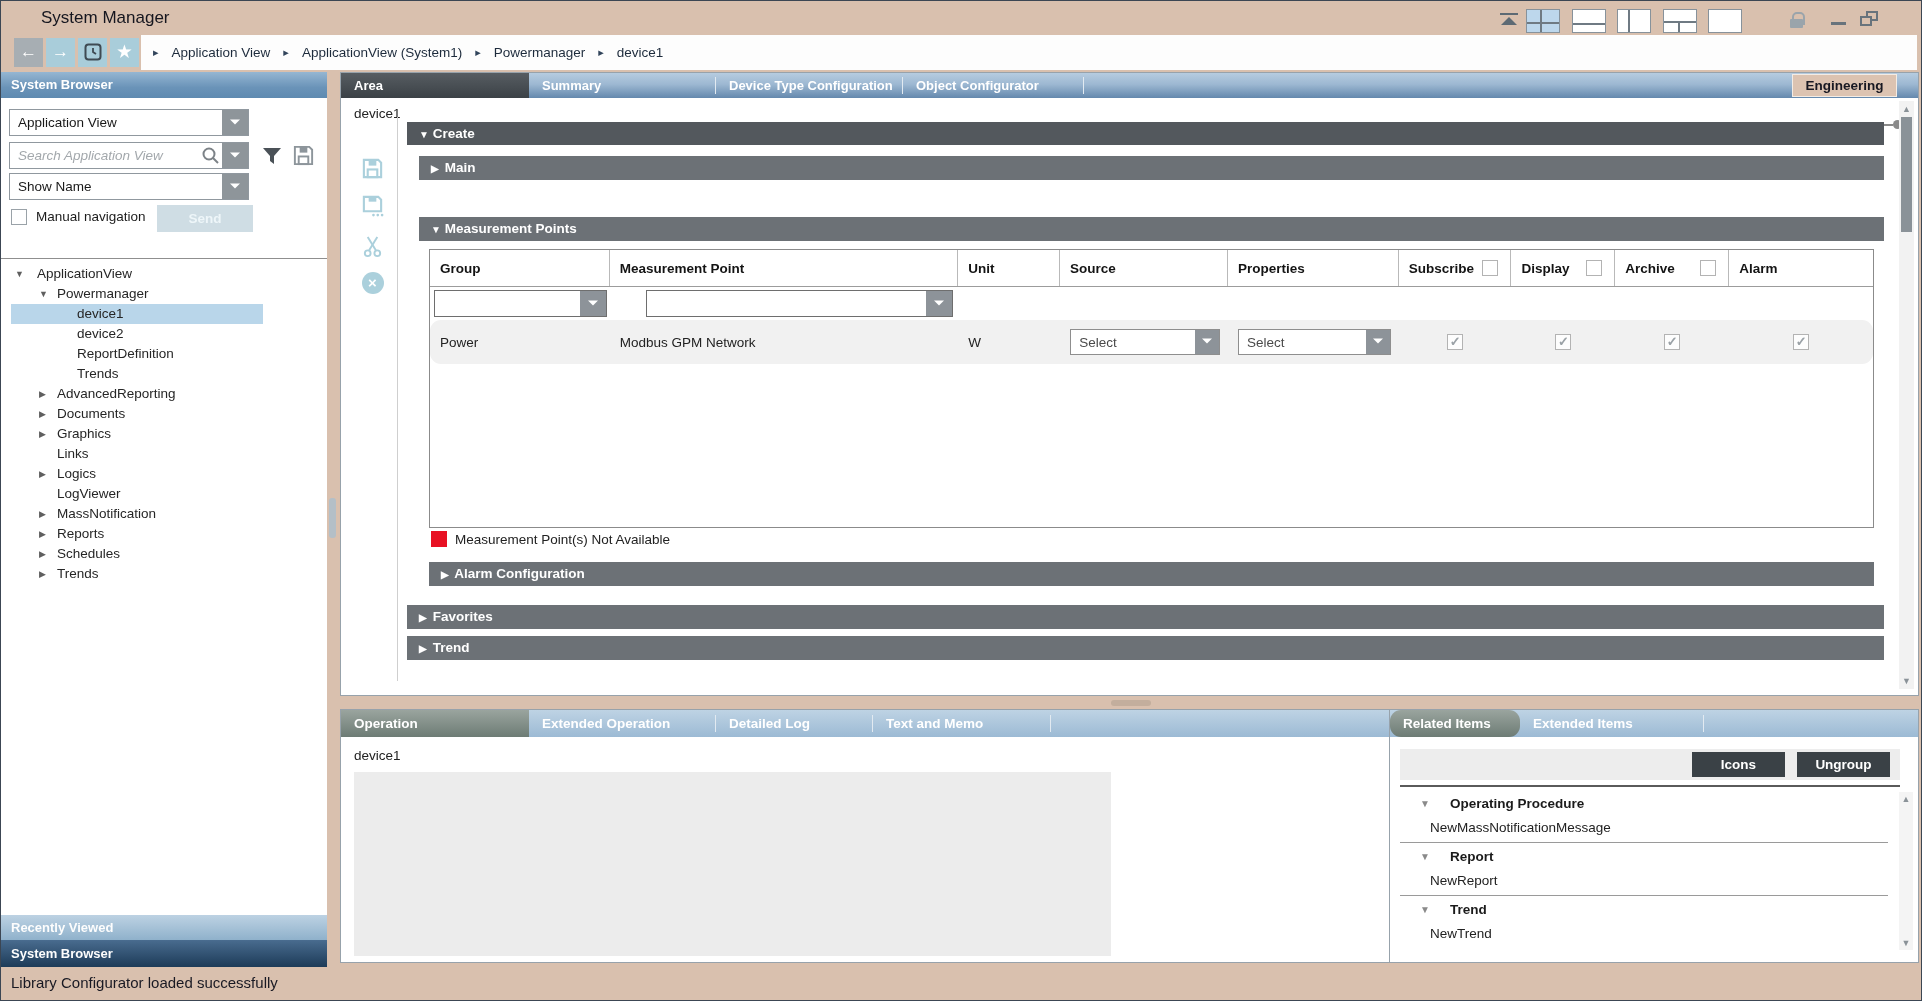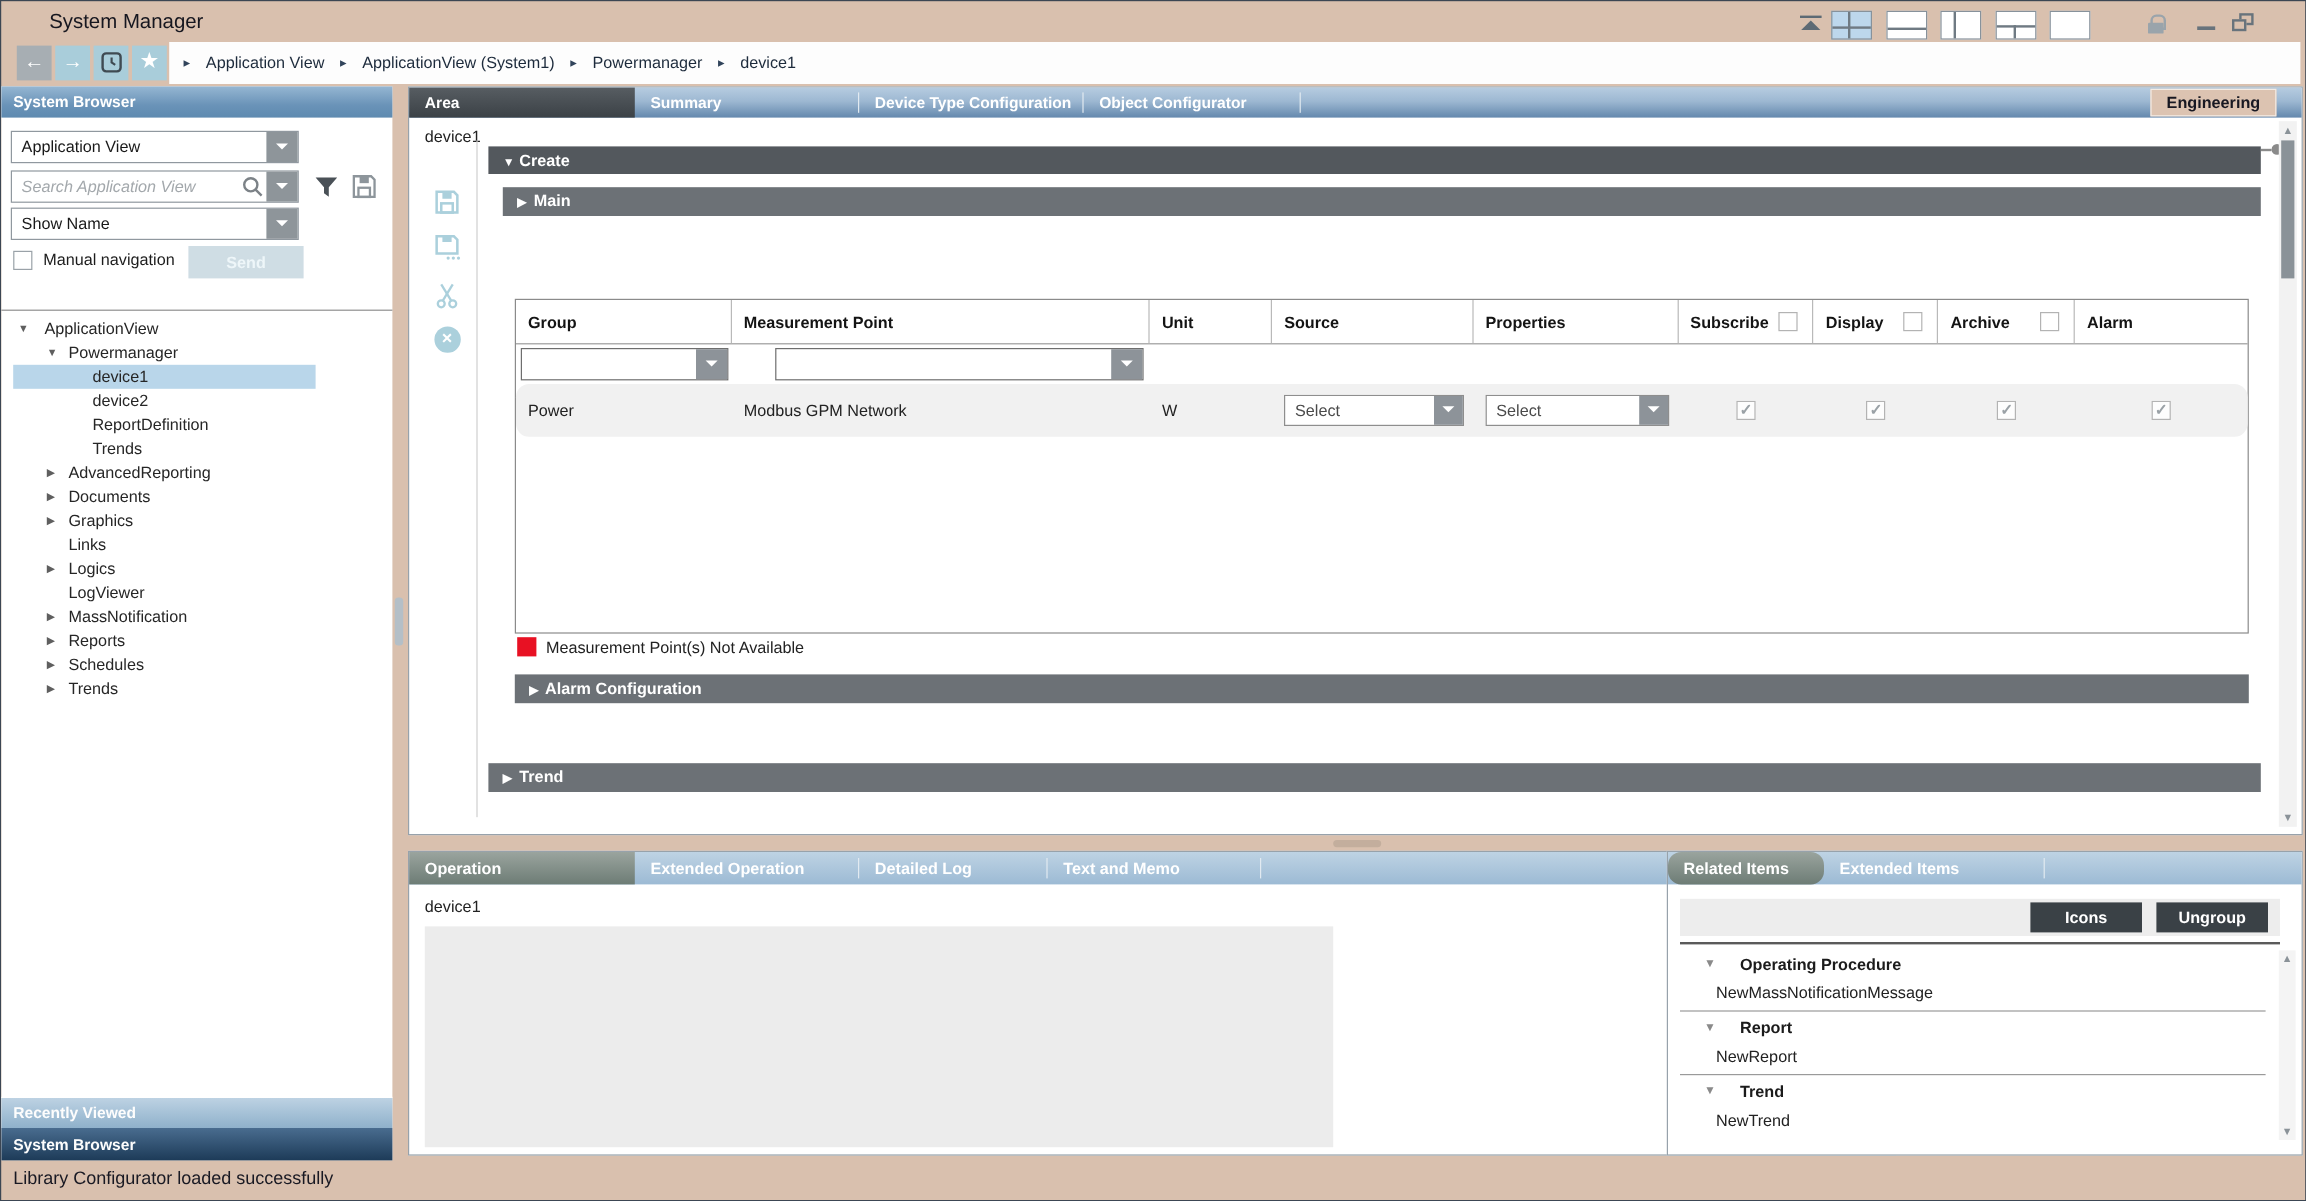--- a/index.html
+++ b/index.html
@@ -334,20 +334,24 @@
 
     <div class="sections">
       <div class="sec-bar sec-main">
         <span class="tri">▶</span>
         <span>Main</span>
       </div>
       <div class="sec-bar sec-create">
         <span class="tri">▼</span>
         <span>Create</span>
       </div>
+      <div class="sec-bar sec-mp">
+        <span class="tri">▼</span>
+        <span>Measurement Points</span>
+      </div>
 
       <div class="mp-table">
         <div class="th-row">
             <div class="th" style="width: 180px;">Group</div>
             <div class="th" style="width: 349px;">Measurement Point</div>
             <div class="th" style="width: 102px;">Unit</div>
             <div class="th" style="width: 168px;">Source</div>
             <div class="th" style="width: 171px;">Properties</div>
             <div class="th" style="width: 113px;">Subscribe<span class="hcb"></span></div>
             <div class="th" style="width: 104px;">Display<span class="hcb"></span></div>
@@ -397,20 +401,24 @@
 
       <div class="legend">
         <span class="legend-sq"></span>
         <span>Measurement Point(s) Not Available</span>
       </div>
 
       <div class="sec-bar sec-alarm">
         <span class="tri">▶</span>
         <span>Alarm Configuration</span>
       </div>
+      <div class="sec-bar sec-fav">
+        <span class="tri">▶</span>
+        <span>Favorites</span>
+      </div>
       <div class="sec-bar sec-trend">
         <span class="tri">▶</span>
         <span>Trend</span>
       </div>
     </div>
 
     <div class="vsb">
       <span class="sb-arrow" style="top:2px;">▲</span>
       <span class="sb-thumb"></span>
       <span class="sb-arrow" style="bottom:2px;">▼</span>

